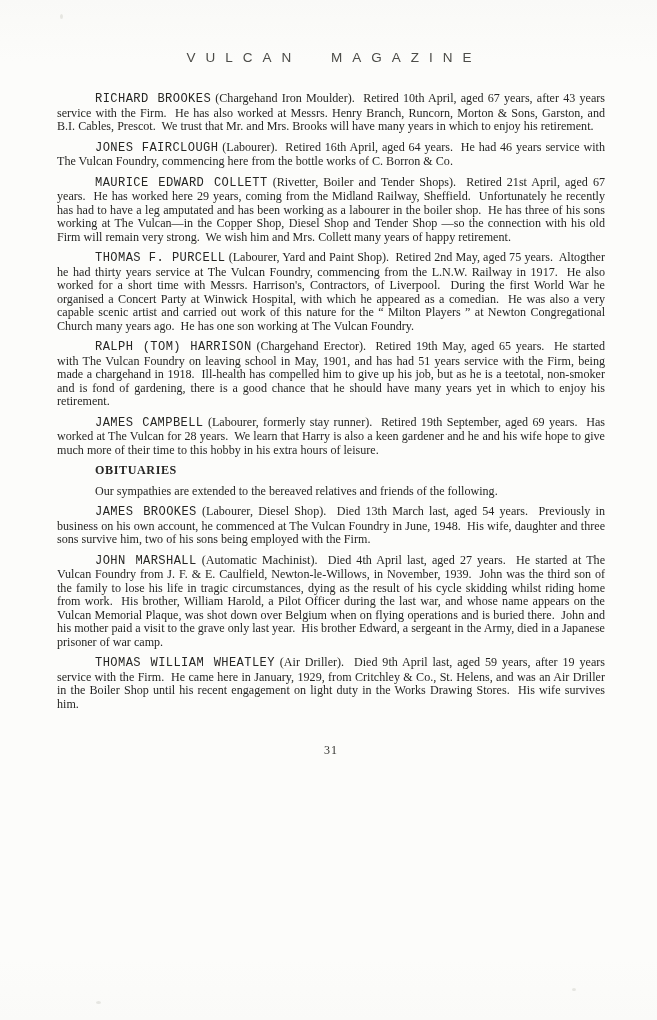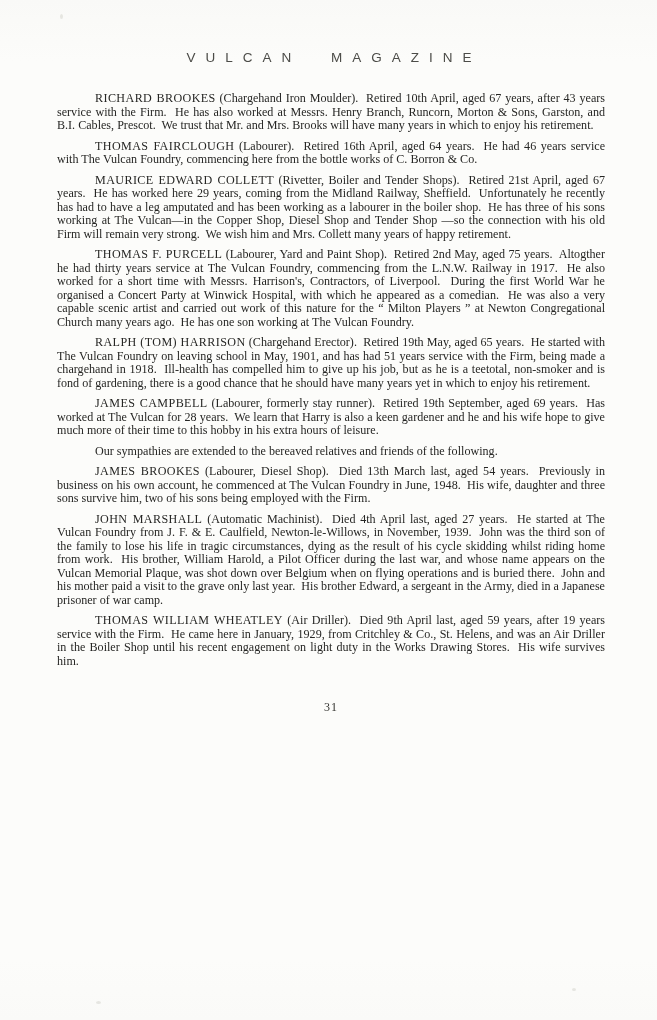--- a/index.html
+++ b/index.html
@@ -37,20 +37,21 @@
     margin: 0 0 7px 0;
     font-size: 12.1px;
     line-height: 13.5px;
     color: #262624;
     text-align: justify;
     text-indent: 38px;
     white-space: pre-wrap;
   }
   .person-name {
     letter-spacing: 0.4px;
+    font-family: Liberation Mono, monospace;
   }
   .obit-heading {
     text-align: center;
     font-family: "Liberation Serif", serif;
     font-weight: 700;
     font-size: 15.5px;
     letter-spacing: 0.6px;
     color: #161614;
     margin: 14px 0 11px 0;
     text-indent: 0;
@@ -74,34 +75,35 @@
 <body>
 
 <div class="page">
 
   <div class="magazine-title">VULCAN MAGAZINE</div>
 
   <div class="body-text">
 
     <p><span class="person-name">RICHARD BROOKES</span><span> (Chargehand Iron Moulder).  Retired 10th April, aged 67 years, after 43 years service with the Firm.  He has also worked at Messrs. Henry Branch, Runcorn, Morton &amp; Sons, Garston, and B.I. Cables, Prescot.  We trust that Mr. and Mrs. Brooks will have many years in which to enjoy his retirement.</span></p>
 
-    <p><span class="person-name">THOMAS FAIRCLOUGH</span><span> (Labourer).  Retired 16th April, aged 64 years.  He had 46 years service with The Vulcan Foundry, commencing here from the bottle works of C. Borron &amp; Co.</span></p>
+    <p><span class="person-name">JONES FAIRCLOUGH</span><span> (Labourer).  Retired 16th April, aged 64 years.  He had 46 years service with The Vulcan Foundry, commencing here from the bottle works of C. Borron &amp; Co.</span></p>
 
     <p><span class="person-name">MAURICE EDWARD COLLETT</span><span> (Rivetter, Boiler and Tender Shops).  Retired 21st April, aged 67 years.  He has worked here 29 years, coming from the Midland Railway, Sheffield.  Unfortunately he recently has had to have a leg amputated and has been working as a labourer in the boiler shop.  He has three of his sons working at The Vulcan—in the Copper Shop, Diesel Shop and Tender Shop —so the connection with his old Firm will remain very strong.  We wish him and Mrs. Collett many years of happy retirement.</span></p>
 
     <p><span class="person-name">THOMAS F. PURCELL</span><span> (Labourer, Yard and Paint Shop).  Retired 2nd May, aged 75 years.  Altogther he had thirty years service at The Vulcan Foundry, commencing from the L.N.W. Railway in 1917.  He also worked for a short time with Messrs. Harrison's, Contractors, of Liverpool.  During the first World War he organised a Concert Party at Winwick Hospital, with which he appeared as a comedian.  He was also a very capable scenic artist and carried out work of this nature for the “ Milton Players ” at Newton Congregational Church many years ago.  He has one son working at The Vulcan Foundry.</span></p>
 
     <p><span class="person-name">RALPH (TOM) HARRISON</span><span> (Chargehand Erector).  Retired 19th May, aged 65 years.  He started with The Vulcan Foundry on leaving school in May, 1901, and has had 51 years service with the Firm, being made a chargehand in 1918.  Ill-health has compelled him to give up his job, but as he is a teetotal, non-smoker and is fond of gardening, there is a good chance that he should have many years yet in which to enjoy his retirement.</span></p>
 
     <p><span class="person-name">JAMES CAMPBELL</span><span> (Labourer, formerly stay runner).  Retired 19th September, aged 69 years.  Has worked at The Vulcan for 28 years.  We learn that Harry is also a keen gardener and he and his wife hope to give much more of their time to this hobby in his extra hours of leisure.</span></p>
 
   </div>
 
   <div class="body-text">
 
+    <p class="obit-heading">OBITUARIES</p>
 
     <p>Our sympathies are extended to the bereaved relatives and friends of the following.</p>
 
     <p><span class="person-name">JAMES BROOKES</span><span> (Labourer, Diesel Shop).  Died 13th March last, aged 54 years.  Previously in business on his own account, he commenced at The Vulcan Foundry in June, 1948.  His wife, daughter and three sons survive him, two of his sons being employed with the Firm.</span></p>
 
 
     <p><span class="person-name">JOHN MARSHALL</span><span> (Automatic Machinist).  Died 4th April last, aged 27 years.  He started at The Vulcan Foundry from J. F. &amp; E. Caulfield, Newton-le-Willows, in November, 1939.  John was the third son of the family to lose his life in tragic circumstances, dying as the result of his cycle skidding whilst riding home from work.  His brother, William Harold, a Pilot Officer during the last war, and whose name appears on the Vulcan Memorial Plaque, was shot down over Belgium when on flying operations and is buried there.  John and his mother paid a visit to the grave only last year.  His brother Edward, a sergeant in the Army, died in a Japanese prisoner of war camp.</span></p>
 
     <p><span class="person-name">THOMAS WILLIAM WHEATLEY</span><span> (Air Driller).  Died 9th April last, aged 59 years, after 19 years service with the Firm.  He came here in January, 1929, from Critchley &amp; Co., St. Helens, and was an Air Driller in the Boiler Shop until his recent engagement on light duty in the Works Drawing Stores.  His wife survives him.</span></p>
 

